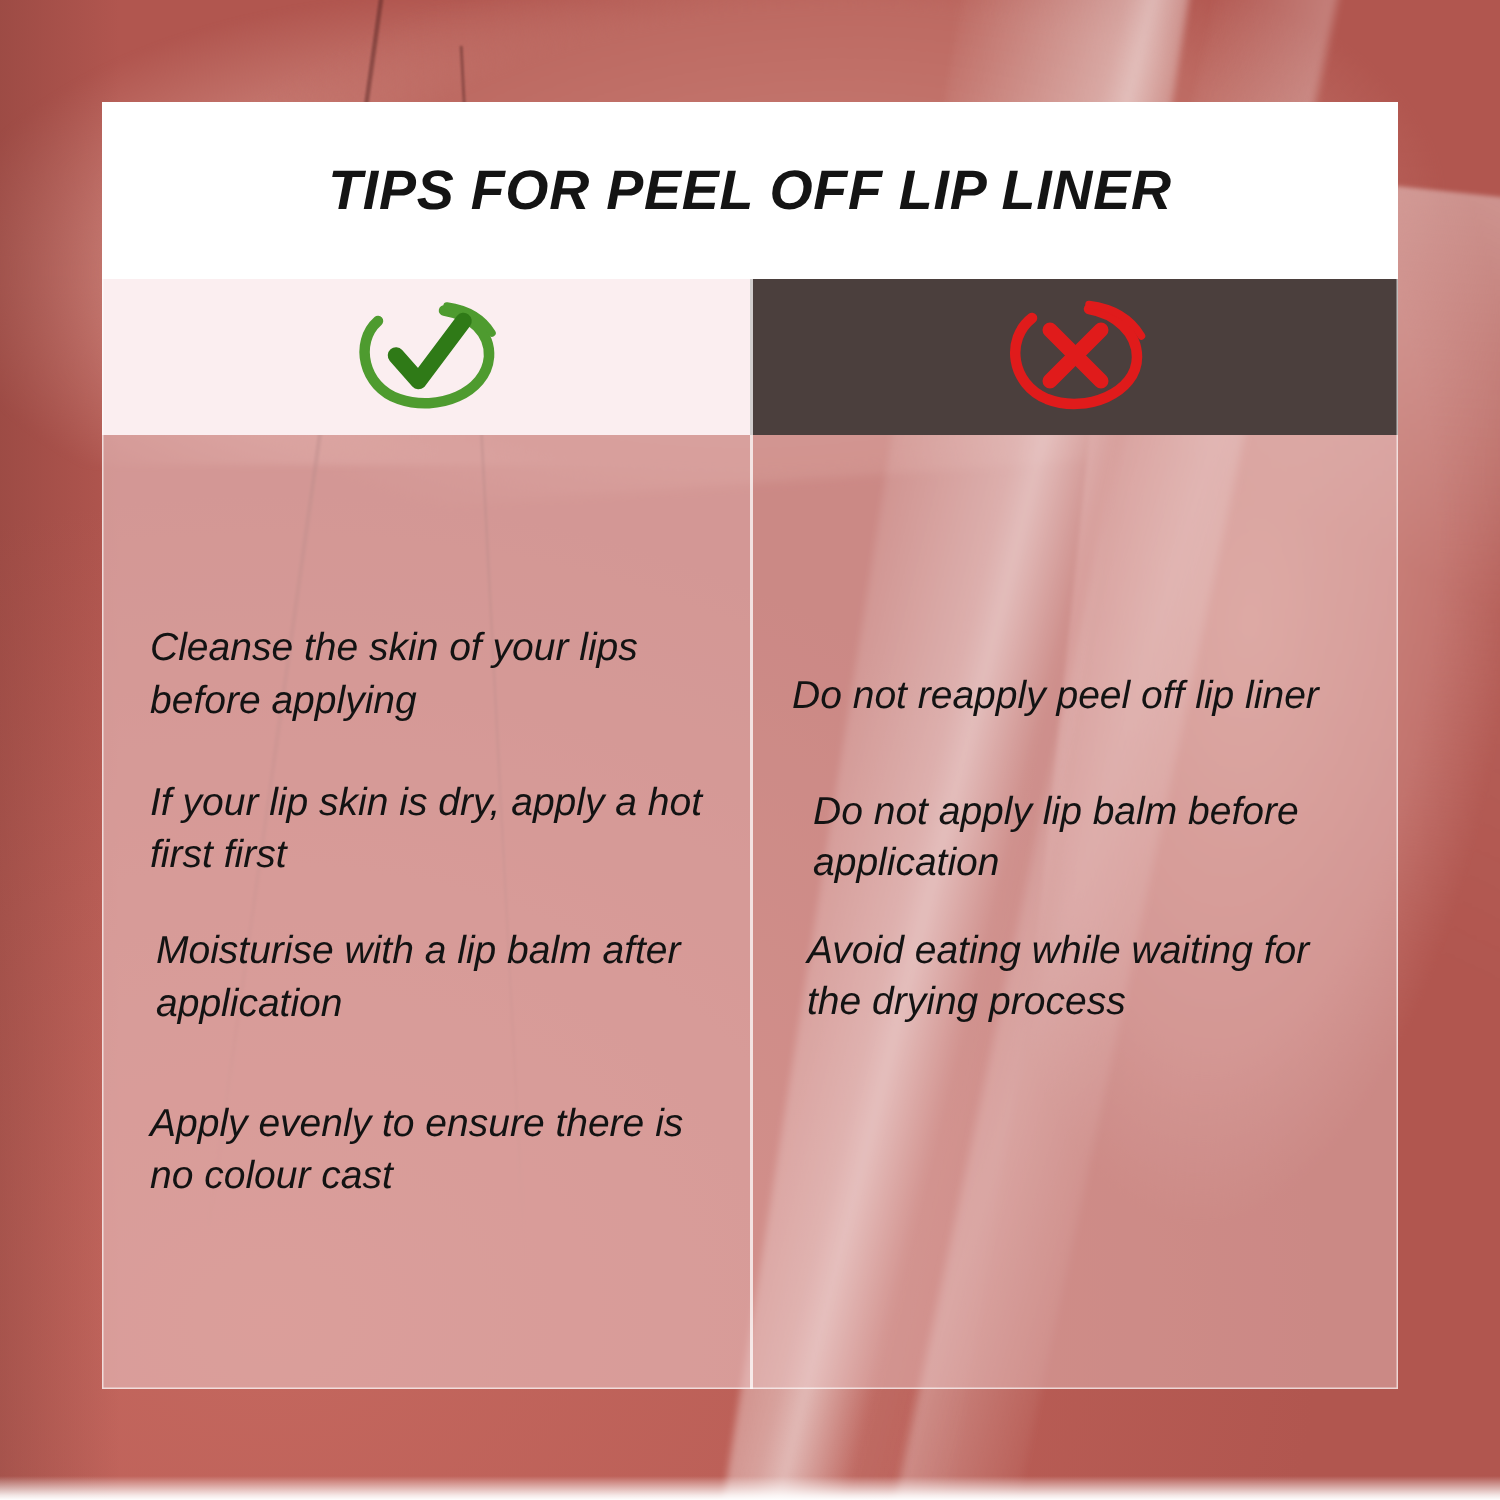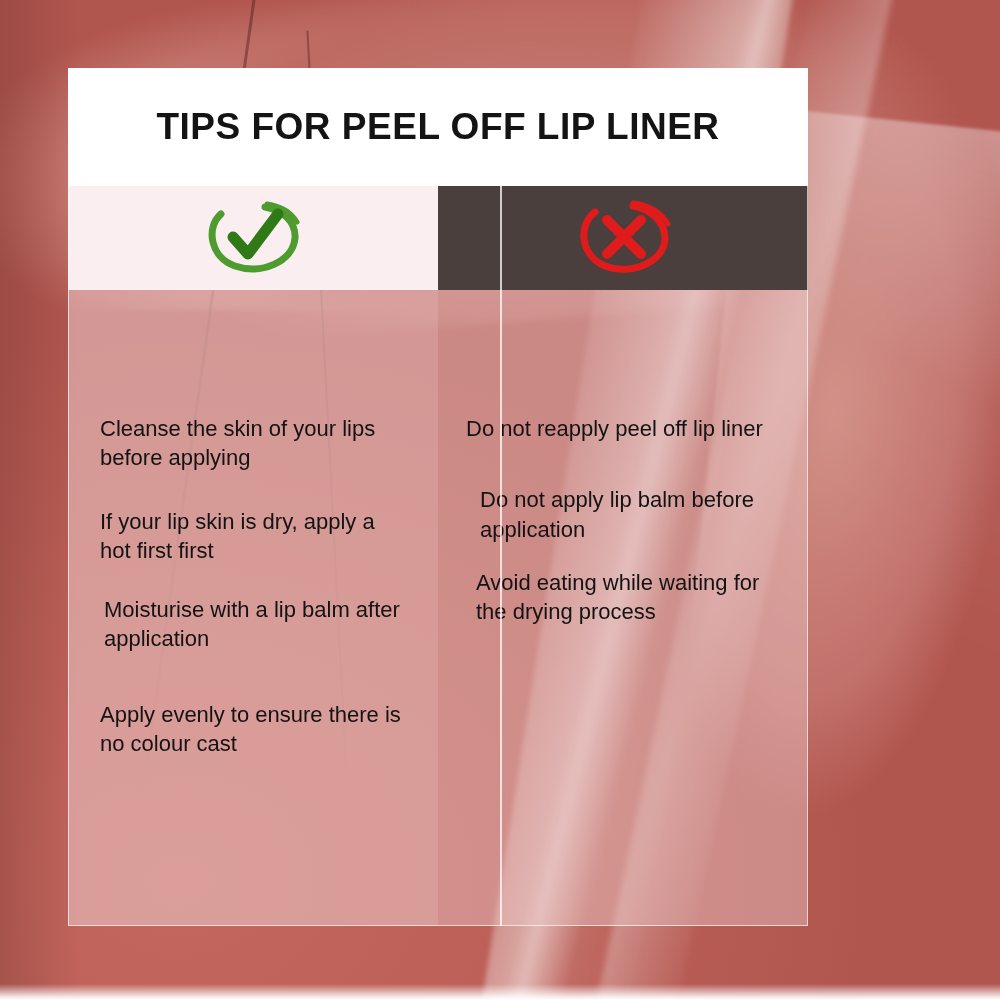--- a/index.html
+++ b/index.html
@@ -97,22 +97,23 @@
     left: 0; top: 0;
     width: 80px; height: 1000px;
     background: linear-gradient(90deg, rgba(120,55,50,0.35) 0%, rgba(120,55,50,0) 100%);
   }
 
   
   .card {
     position: absolute;
     left: 68px;
     top: 68px;
-    width: 740px;
+    width: 864px;
     height: 858px;
+    font-style: italic;
   }
 
   .card-title-bar {
     height: 118px;
     background: #ffffff;
     display: flex;
     align-items: center;
     justify-content: center;
   }
   .card-title {
@@ -153,34 +154,34 @@
   .col-list.good { background: rgba(232, 192, 192, 0.62); }
   .col-list.bad  { background: rgba(236, 200, 199, 0.45); }
 
   .list-inner {
     position: absolute;
     left: 0; right: 0;
     top: 124px;
   }
 
   .list-item {
-    font-size: 22px;
+    font-size: 26px;
     line-height: 1.33;
     color: #131313;
     margin-bottom: 30px;
   }
 
   .col.good .list-inner { padding: 0 28px 0 32px; }
   .col.bad  .list-inner { padding: 0 24px 0 28px; }
 
   .col.good .list-item:nth-child(1) { margin-bottom: 34px; }
   .col.good .list-item:nth-child(2) { margin-bottom: 30px; padding-left: 0px; }
   .col.good .list-item:nth-child(3) { margin-bottom: 46px; padding-left: 4px; }
 
-  .col.bad .list-item:nth-child(1) { margin-bottom: 42px; }
+  .col.bad .list-item:nth-child(1) { margin-bottom: 42px; margin-top: 32px; }
   .col.bad .list-item:nth-child(2) { margin-bottom: 24px; padding-left: 14px; }
   .col.bad .list-item:nth-child(3) { padding-left: 10px; }
   .col.bad .list-item:nth-child(4) { padding-left: 0px; }
 
   .divider {
     position: absolute;
     left: 432px;
     top: 118px;
     width: 2px;
     height: 740px;

